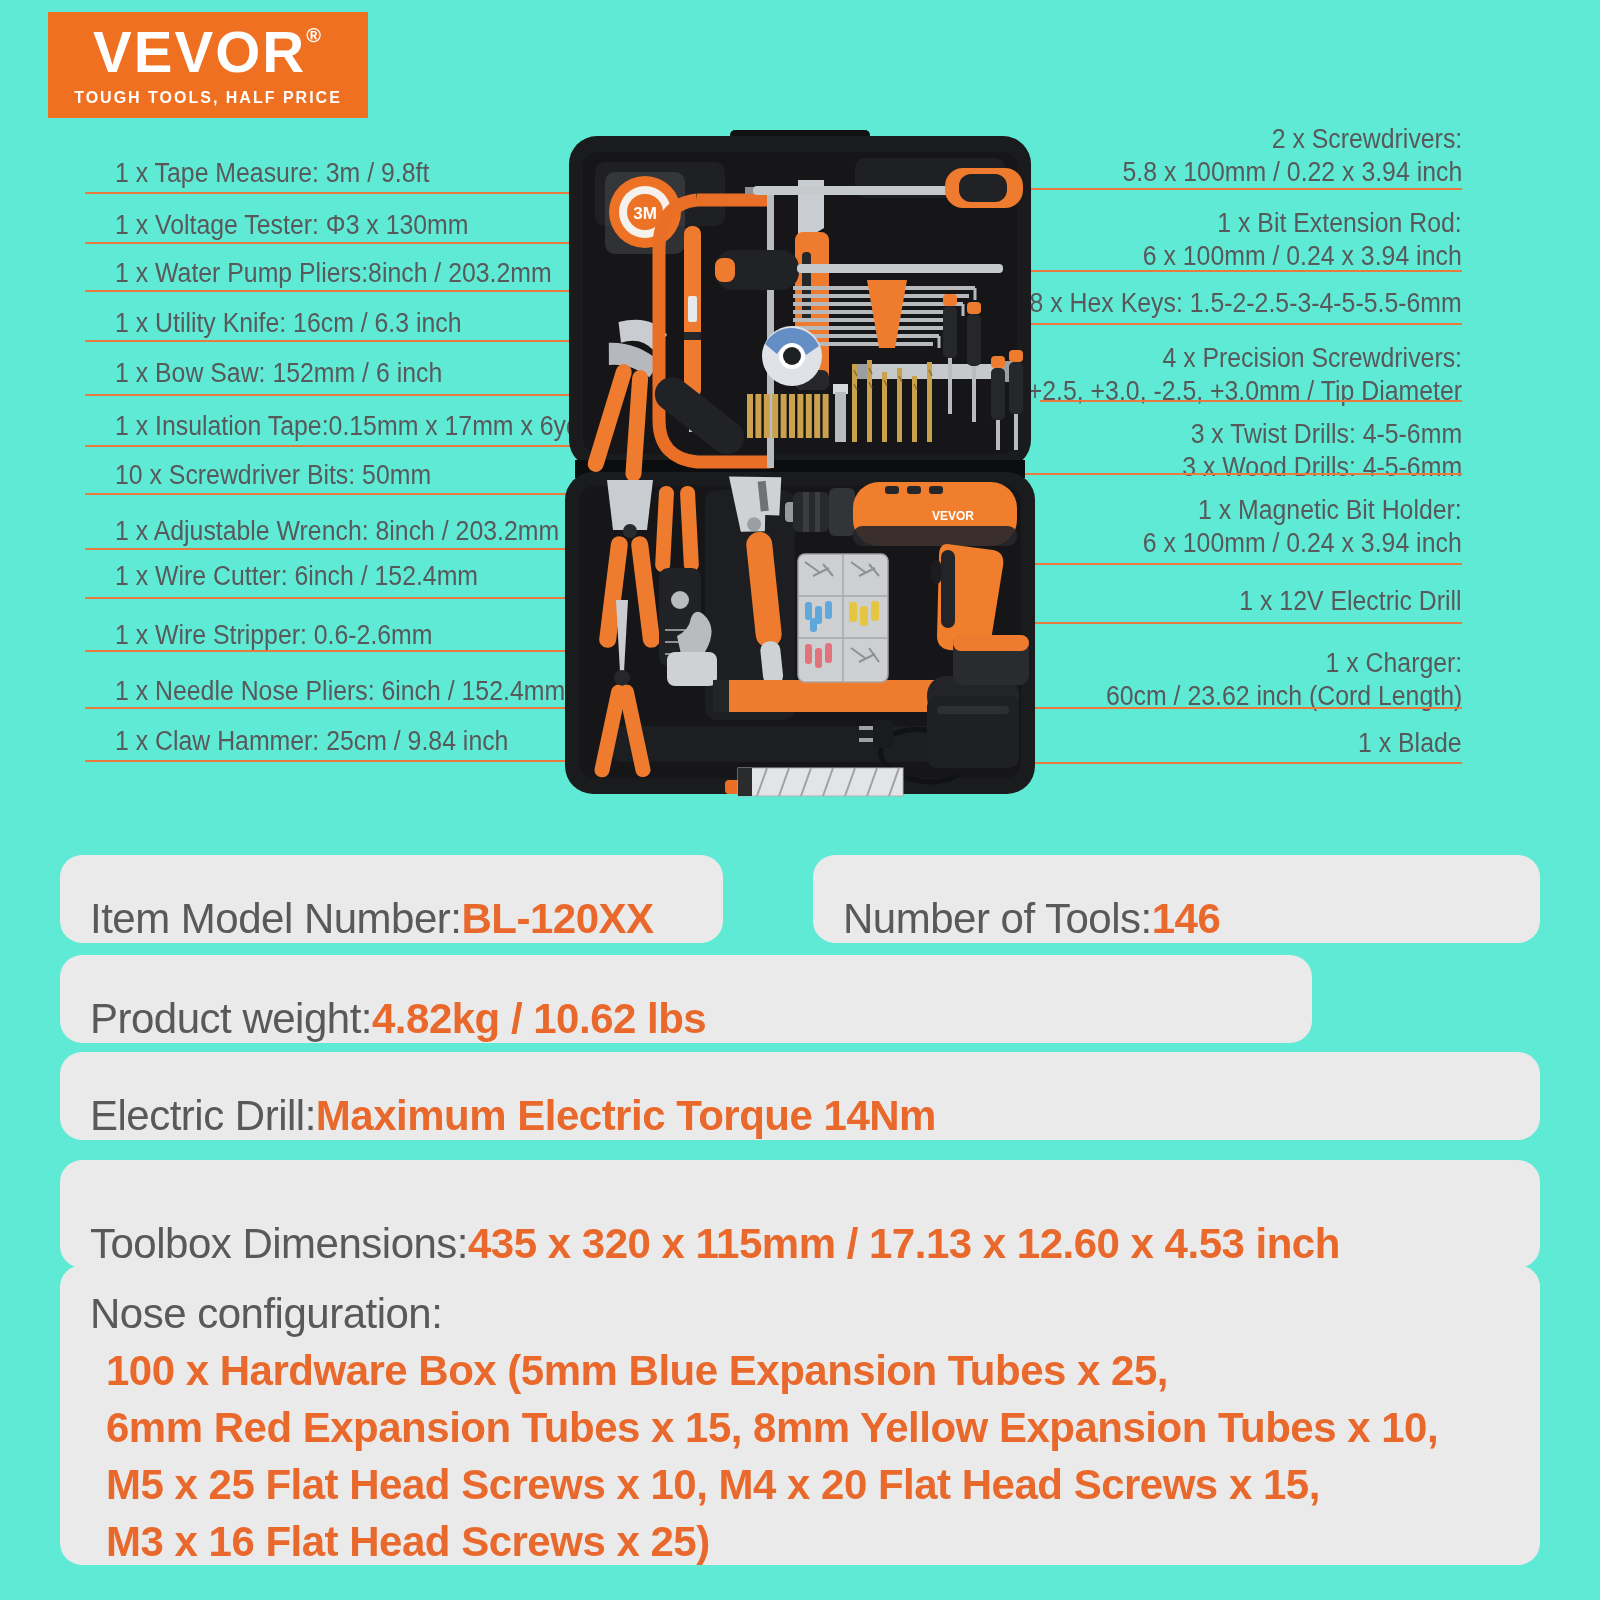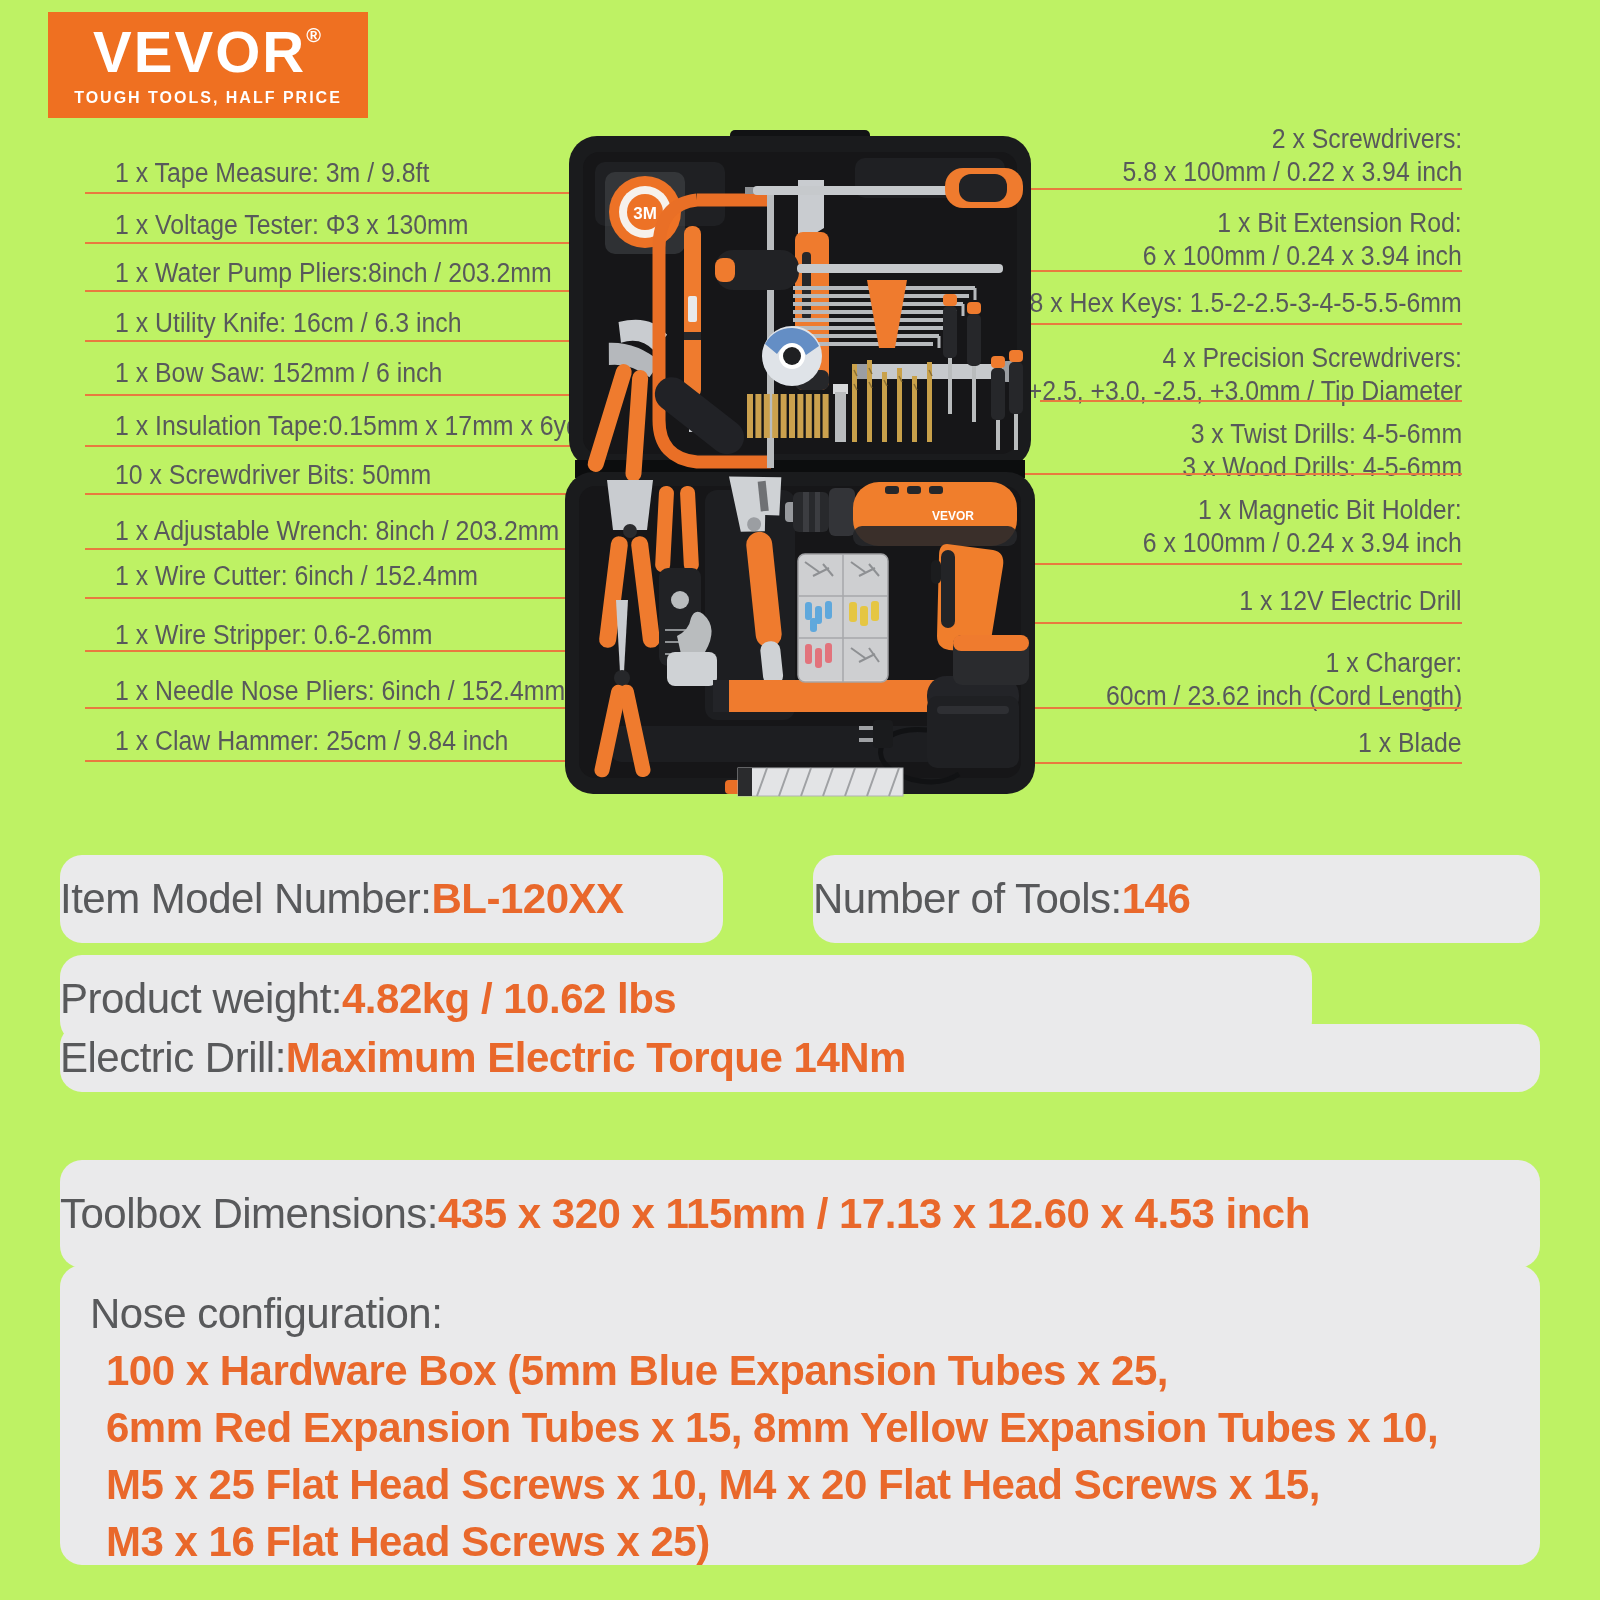--- a/index.html
+++ b/index.html
@@ -1,33 +1,33 @@
 <!DOCTYPE html>
 <html><head>
 <meta charset="utf-8">
 <style>
   html,body{margin:0;padding:0;background:#ffffff;}
-  .page{position:relative;width:1600px;height:1600px;background:#bef264;overflow:hidden;
+  .page{position:relative;width:1600px;height:1600px;background:#5eead4;overflow:hidden;
         font-family:"Liberation Sans",sans-serif;}
   
   .logo{position:absolute;left:48px;top:12px;width:320px;height:106px;background:#EF7021;
         color:#fff;display:flex;flex-direction:column;justify-content:center;align-items:center;}
   .logo-name-row{font-weight:bold;font-size:58px;letter-spacing:2px;line-height:58px;display:flex;align-items:flex-start;}
   .logo-name-row sup{font-size:20px;line-height:20px;margin-top:2px;}
   .logo-tagline{font-weight:bold;font-size:16px;letter-spacing:2px;margin-top:8px;}
   
   .co-l{position:absolute;left:115px;font-size:27px;line-height:30px;color:#58595B;white-space:nowrap;
         transform:scaleX(.92);transform-origin:left center;}
   .co-r{position:absolute;right:138px;font-size:27px;line-height:33px;color:#58595B;white-space:nowrap;
         text-align:right;transform:scaleX(.92);transform-origin:right center;}
   .rule{position:absolute;height:2px;background:#E87A3F;}
   .rule-v{position:absolute;width:2px;background:#E87A3F;}
   
-  .spec-row{position:absolute;background:#EAEAEB;border-radius:22px;display:flex;align-items:center;
-            font-size:42px;color:#58595B;letter-spacing:-0.5px;white-space:nowrap;box-sizing:border-box;}
+  .spec-row{position:absolute;background:#EAEAEB;border-radius:22px;display:flex;align-items:flex-end;
+            padding-left:30px;font-size:42px;color:#58595B;letter-spacing:-0.5px;white-space:nowrap;box-sizing:border-box;}
   .spec-val{color:#E9682B;font-weight:bold;}
   .spec-block{position:absolute;background:#EAEAEB;border-radius:22px;box-sizing:border-box;
               padding:20px 0 0 30px;font-size:42px;color:#58595B;letter-spacing:-0.5px;}
   .spec-block .cfg-line{color:#E9682B;font-weight:bold;line-height:57px;white-space:nowrap;margin-left:16px;}
   .spec-block .cfg-label{line-height:57px;}
 </style>
 </head>
 <body>
 
 <div class="page">
@@ -358,21 +358,21 @@
       <span class="spec-val">BL-120XX</span>
   </div>
   <div class="spec-row" style="left:813px;top:855px;width:727px;height:88px">
     <span>Number of Tools:</span>
       <span class="spec-val">146</span>
   </div>
   <div class="spec-row" style="left:60px;top:955px;width:1252px;height:88px">
     <span>Product weight:</span>
       <span class="spec-val">4.82kg / 10.62 lbs</span>
   </div>
-  <div class="spec-row" style="left:60px;top:1024px;width:1480px;height:68px">
+  <div class="spec-row" style="left:60px;top:1052px;width:1480px;height:88px">
     <span>Electric Drill:</span>
       <span class="spec-val">Maximum Electric Torque 14Nm</span>
   </div>
   <div class="spec-row" style="left:60px;top:1160px;width:1480px;height:108px">
     <span>Toolbox Dimensions:</span>
       <span class="spec-val">435 x 320 x 115mm / 17.13 x 12.60 x 4.53 inch</span>
   </div>
   <div class="spec-block" style="left:60px;top:1265px;width:1480px;height:300px">
     <div class="cfg-label">Nose configuration:</div>
     <div class="cfg-line">100 x Hardware Box (5mm Blue Expansion Tubes x 25,</div>

